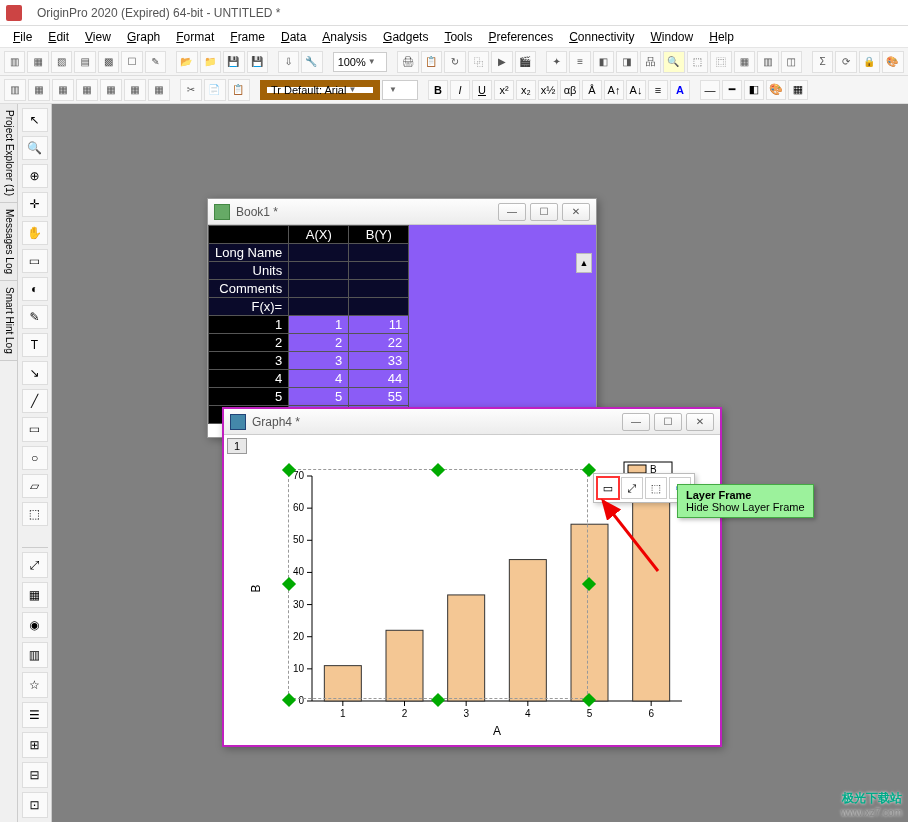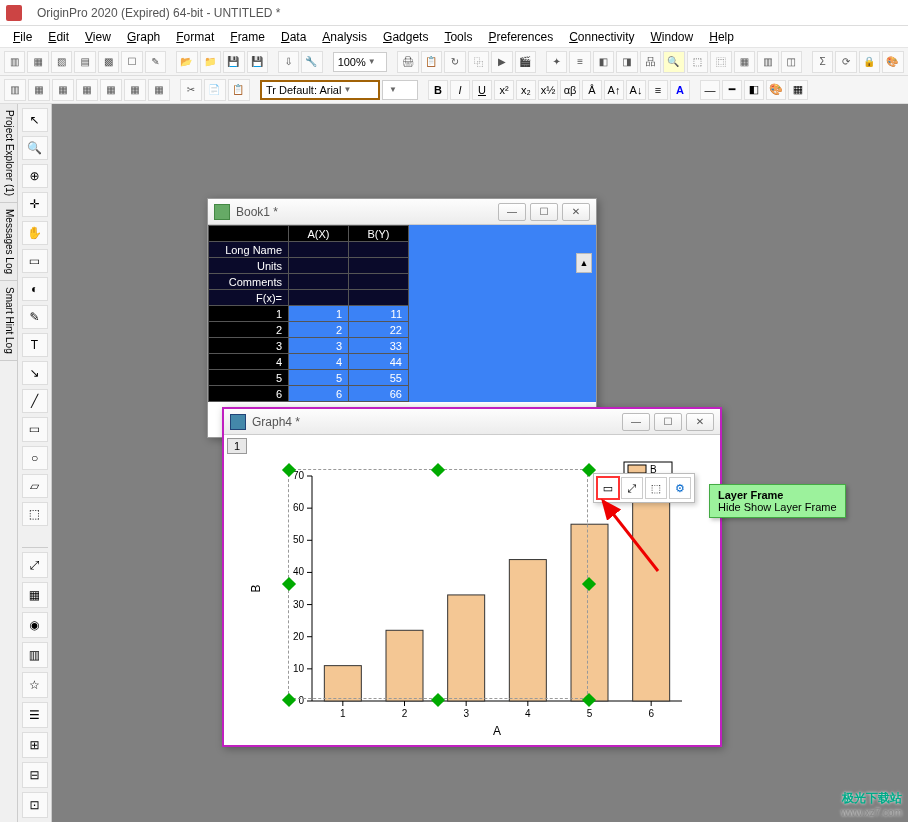--- a/index.html
+++ b/index.html
@@ -57,21 +57,21 @@
 }
 .tsep { width: 6px; }
 .zoom-box {
   width: 56px; height: 20px;
   border: 1px solid #ccc; background: #fff;
   font-size: 11px; padding: 0 4px;
   display: flex; align-items: center;
 }
 .font-box {
   width: 120px; height: 20px;
-  border: 2px solid #a16207; background: #fff;
+  border: 7px solid #a16207; background: #fff;
   font-size: 11px; padding: 0 4px;
   display: flex; align-items: center;
 }
 .dropdown-arrow { font-size: 8px; margin-left: 2px; color: #666; }
 
 
 .workarea {
   position: relative;
   height: calc(100% - 26px - 22px - 28px - 28px);
   background: #808080;
@@ -145,22 +145,22 @@
 .winbtn {
   width: 28px; height: 18px;
   border: 1px solid #bbb; border-radius: 2px;
   background: linear-gradient(#fff,#eee);
   display: flex; align-items: center; justify-content: center;
   font-size: 10px; cursor: pointer;
 }
 
 
 .wks {
-  background: #3b82f6;
-  font-size: 11px;
+  background: #8b5cf6;
+  font-size: 13px;
   color: #fff;
 }
 .wks table { border-collapse: collapse; }
 .wks td, .wks th {
   border: 1px solid #555;
   padding: 1px 6px;
   text-align: right;
   height: 16px;
   min-width: 60px;
 }
@@ -223,21 +223,20 @@
 .mini-btn.hi { outline:2px solid #f33; outline-offset:-1px; }
 
 
 .tooltip {
   position:absolute;
   background:#9cf29c;
   border:1px solid #4a4;
   padding:4px 8px;
   font-size:11px;
   box-shadow:2px 2px 4px rgba(0,0,0,0.25);
-  margin-left:32px;
 }
 .tooltip .tt-title { font-weight:bold; }
 
 
 .arrow-svg { position:absolute; pointer-events:none; }
 
 
 .watermark {
   position:absolute; right:6px; bottom:4px;
   text-align:right; font-size:12px;

